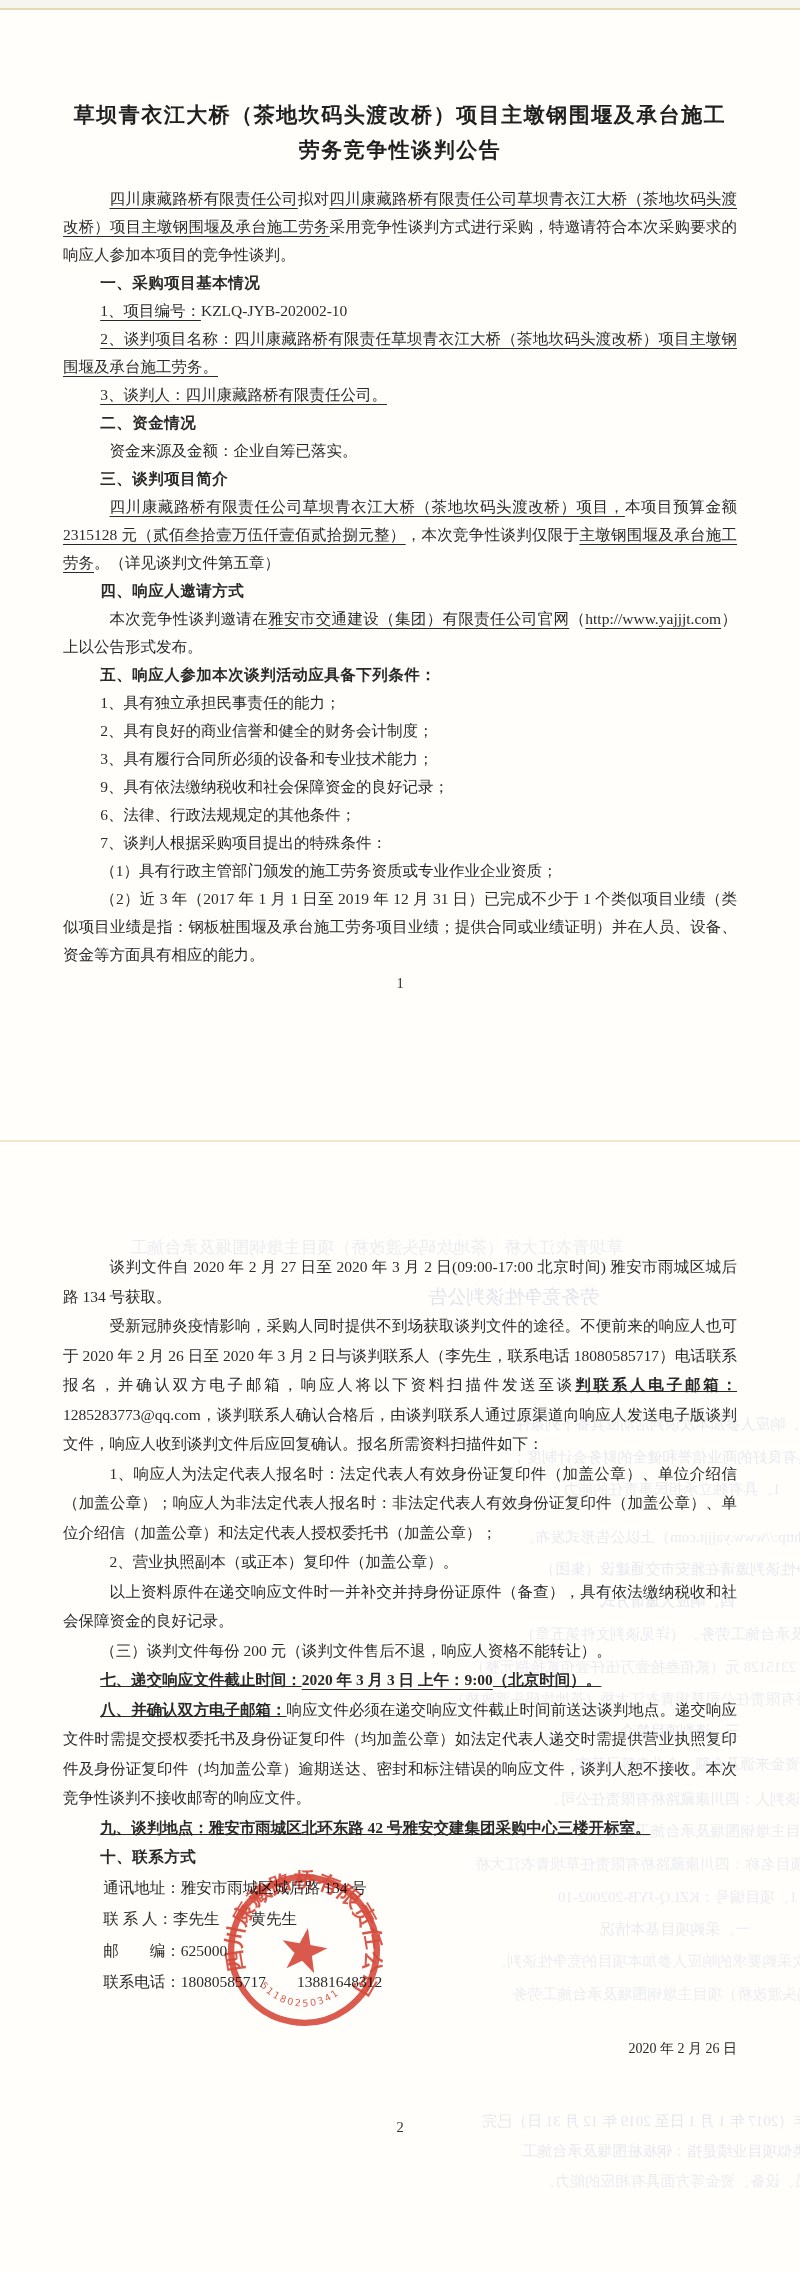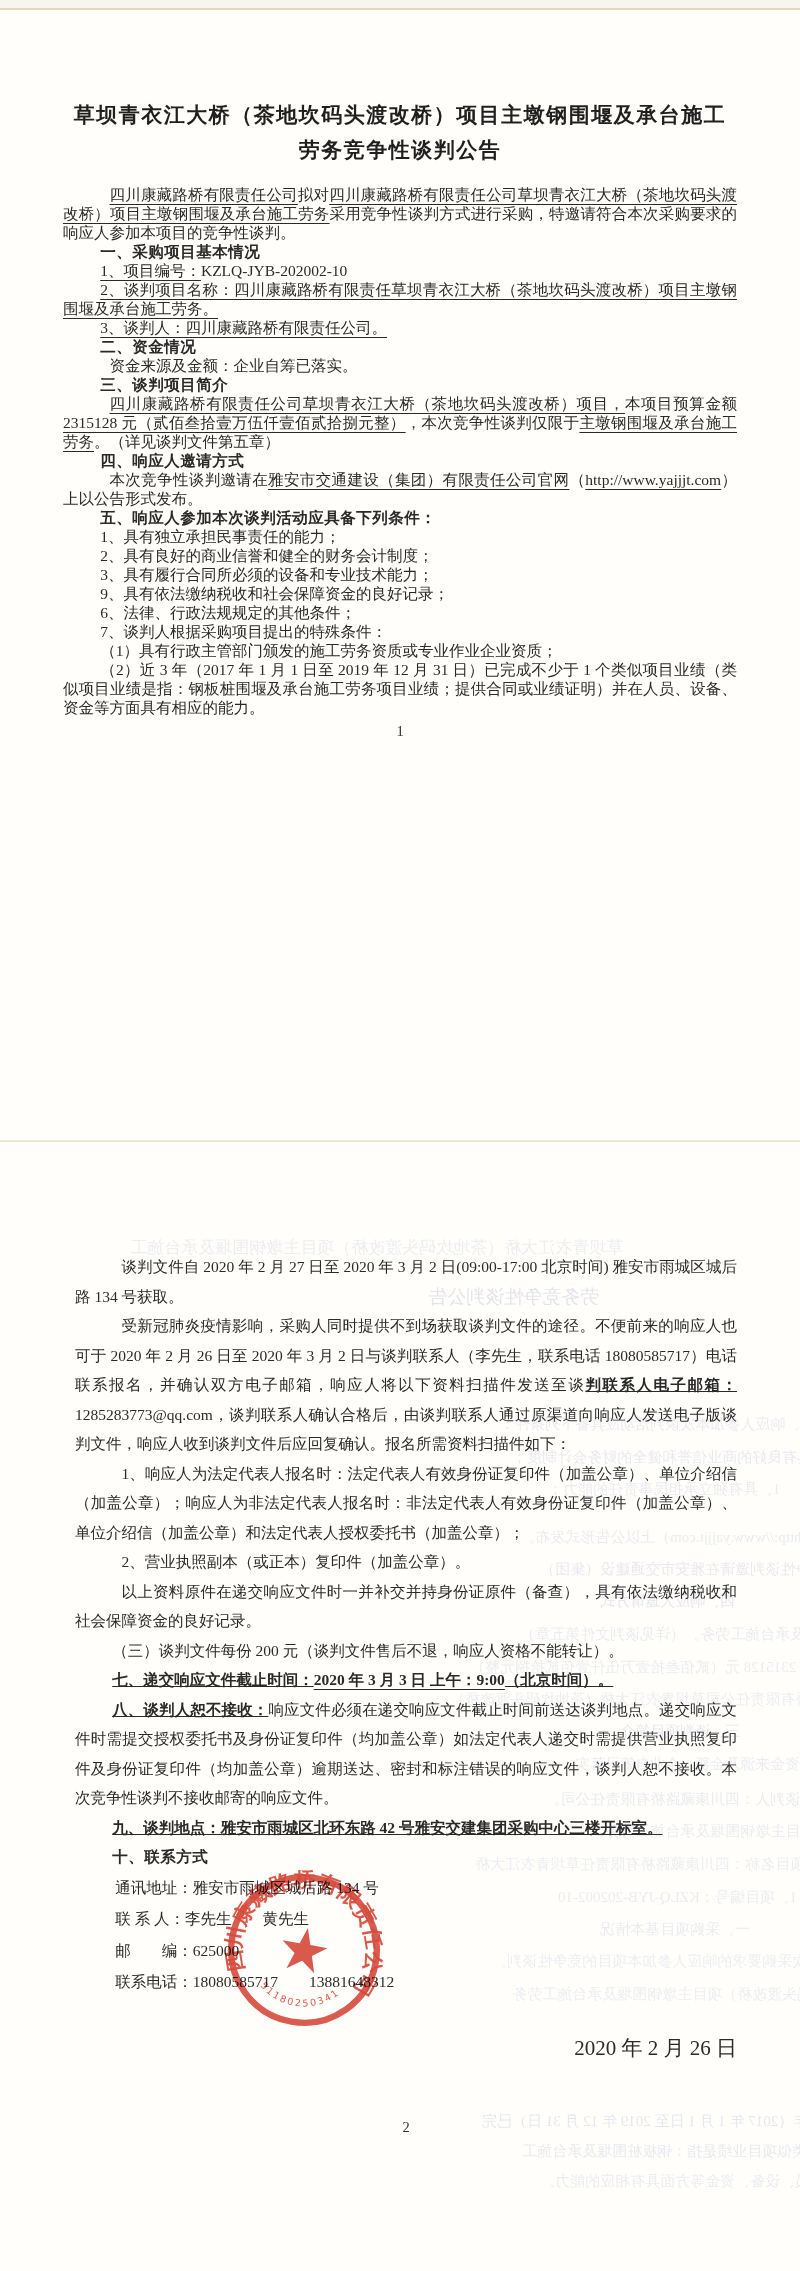--- a/index.html
+++ b/index.html
@@ -7,34 +7,34 @@
     width:800px;height:2271px;position:relative;overflow:hidden;
     background:#f7f5f0;
     font-family:"Liberation Serif","DejaVu Serif",serif;
     color:#262626;
   }
   .page{position:absolute;left:0;width:800px;background:#fffefb;}
   #page1{top:8px;height:1132px;border-top:2px solid #e7d9b6;}
   #page2{top:1140px;height:1131px;border-top:2px solid #efe6cc;}
   .content{padding:0 63px;}
   #page1 .content{padding-top:88px;}
-  #page2 .content{padding-top:110px;margin-left:12px;}
+  #page2 .content{padding-top:110px;}
   .title{
     text-align:center;font-size:21px;font-weight:700;line-height:35px;
     letter-spacing:1.5px;color:#1f1f1f;
   }
   .title-wrap{margin-bottom:17px;}
   .line{
-    font-size:15.5px;line-height:19px;text-align:justify;
+    font-size:15.5px;line-height:28px;text-align:justify;
     color:#2a2a2a;
   }
   #page2 .line{line-height:29.5px;}
   #page2 .line.contact{line-height:31.5px;}
   .line.h span{font-weight:700;letter-spacing:.5px;}
-  .line.date{text-align:right;margin-top:36px;text-indent:0;font-size:21px;}
+  .line.date{text-align:right;margin-top:36px;text-indent:0;font-size:14px;}
   .bold{font-weight:700;text-decoration:underline;}
   .ul{text-decoration:underline;text-underline-offset:4px;text-decoration-thickness:1px;}
   .pagenum{text-align:center;font-size:14.5px;color:#333;}
   #page1 .pagenum{margin-top:6px;}
   #page2 .pagenum{margin-top:56px;}
   .seal{
     position:absolute;left:222px;top:728px;width:164px;height:160px;
     mix-blend-mode:multiply;opacity:.92;
   }
   .bleed{
@@ -81,21 +81,21 @@
 <div class="page" id="page2">
   <div class="content">
     <div id="page2-content">
         <div class="line p" style="text-indent: 3em;"><span>谈判文件自 2020 年 2 月 27 日至 2020 年 3 月 2 日(09:00-17:00 北京时间) 雅安市雨城区城后路 134 号获取。</span></div>
         <div class="line p" style="text-indent: 3em;"><span>受新冠肺炎疫情影响，采购人同时提供不到场获取谈判文件的途径。不便前来的响应人也可于 2020 年 2 月 26 日至 2020 年 3 月 2 日与谈判联系人（李先生，联系电话 18080585717）电话联系报名，并确认双方电子邮箱，响应人将以下资料扫描件发送至谈</span><span class="bold">判联系人电子邮箱：</span><span>1285283773@qq.com，谈判联系人确认合格后，由谈判联系人通过原渠道向响应人发送电子版谈判文件，响应人收到谈判文件后应回复确认。报名所需资料扫描件如下：</span></div>
         <div class="line p" style="text-indent: 3em;"><span>1、响应人为法定代表人报名时：法定代表人有效身份证复印件（加盖公章）、单位介绍信（加盖公章）；响应人为非法定代表人报名时：非法定代表人有效身份证复印件（加盖公章）、单位介绍信（加盖公章）和法定代表人授权委托书（加盖公章）；</span></div>
         <div class="line p" style="text-indent: 3em;"><span>2、营业执照副本（或正本）复印件（加盖公章）。</span></div>
         <div class="line p" style="text-indent: 3em;"><span>以上资料原件在递交响应文件时一并补交并持身份证原件（备查），具有依法缴纳税收和社会保障资金的良好记录。</span></div>
         <div class="line p" style="text-indent: 2.4em;"><span>（三）谈判文件每份 200 元（谈判文件售后不退，响应人资格不能转让）。</span></div>
         <div class="line p" style="text-indent: 2.4em;"><span class="bold">七、递交响应文件截止时间：</span><span class="bold ul">2020 年 3 月 3 日  上午：9:00</span><span class="bold">（北京时间）。</span></div>
-        <div class="line p" style="text-indent: 2.4em;"><span class="bold">八、谈判人恕不接收：</span><span>响应文件必须在递交响应文件截止时间前送达谈判地点。递交响应文件时需提交授权委托书及身份证复印件（均加盖公章）如法定代表人递交时需提供营业执照复印件及身份证复印件（均加盖公章）逾期送达、密封和标注错误的响应文件，谈判人恕不接收。本次竞争性谈判不接收邮寄的响应文件。</span></div>
+        <div class="line p" style="text-indent: 2.4em;"><span class="bold">八、并确认双方电子邮箱：</span><span>响应文件必须在递交响应文件截止时间前送达谈判地点。递交响应文件时需提交授权委托书及身份证复印件（均加盖公章）如法定代表人递交时需提供营业执照复印件及身份证复印件（均加盖公章）逾期送达、密封和标注错误的响应文件，谈判人恕不接收。本次竞争性谈判不接收邮寄的响应文件。</span></div>
         <div class="line p" style="text-indent: 2.4em;"><span class="bold">九、谈判地点：雅安市雨城区北环东路 42 号雅安交建集团采购中心三楼开标室。</span></div>
         <div class="line h" style="text-indent: 2.4em;"><span>十、联系方式</span></div>
         <div class="line contact" style="text-indent: 2.6em;"><span>通讯地址：雅安市雨城区城后路 134 号</span></div>
         <div class="line contact" style="text-indent: 2.6em;"><span>联 系 人：李先生　　黄先生</span></div>
         <div class="line contact" style="text-indent: 2.6em;"><span>邮　　编：625000</span></div>
         <div class="line contact" style="text-indent: 2.6em;"><span>联系电话：18080585717　　13881648312</span></div>
         <div class="line date"><span>2020 年 2 月 26 日</span></div>
       </div>
     <div class="pagenum">2</div>
   </div>

